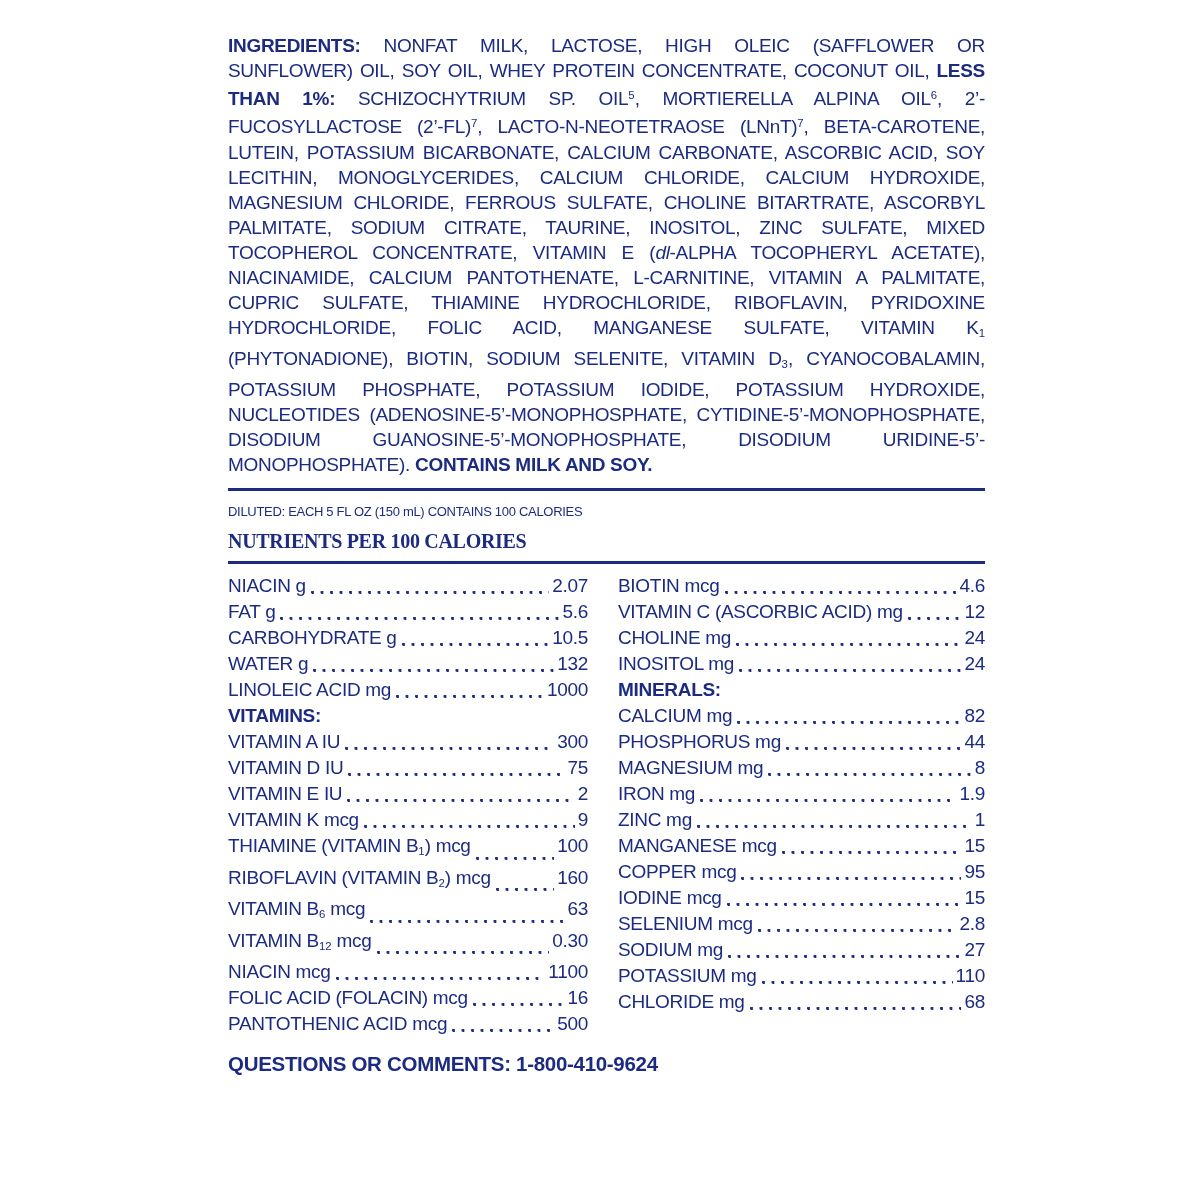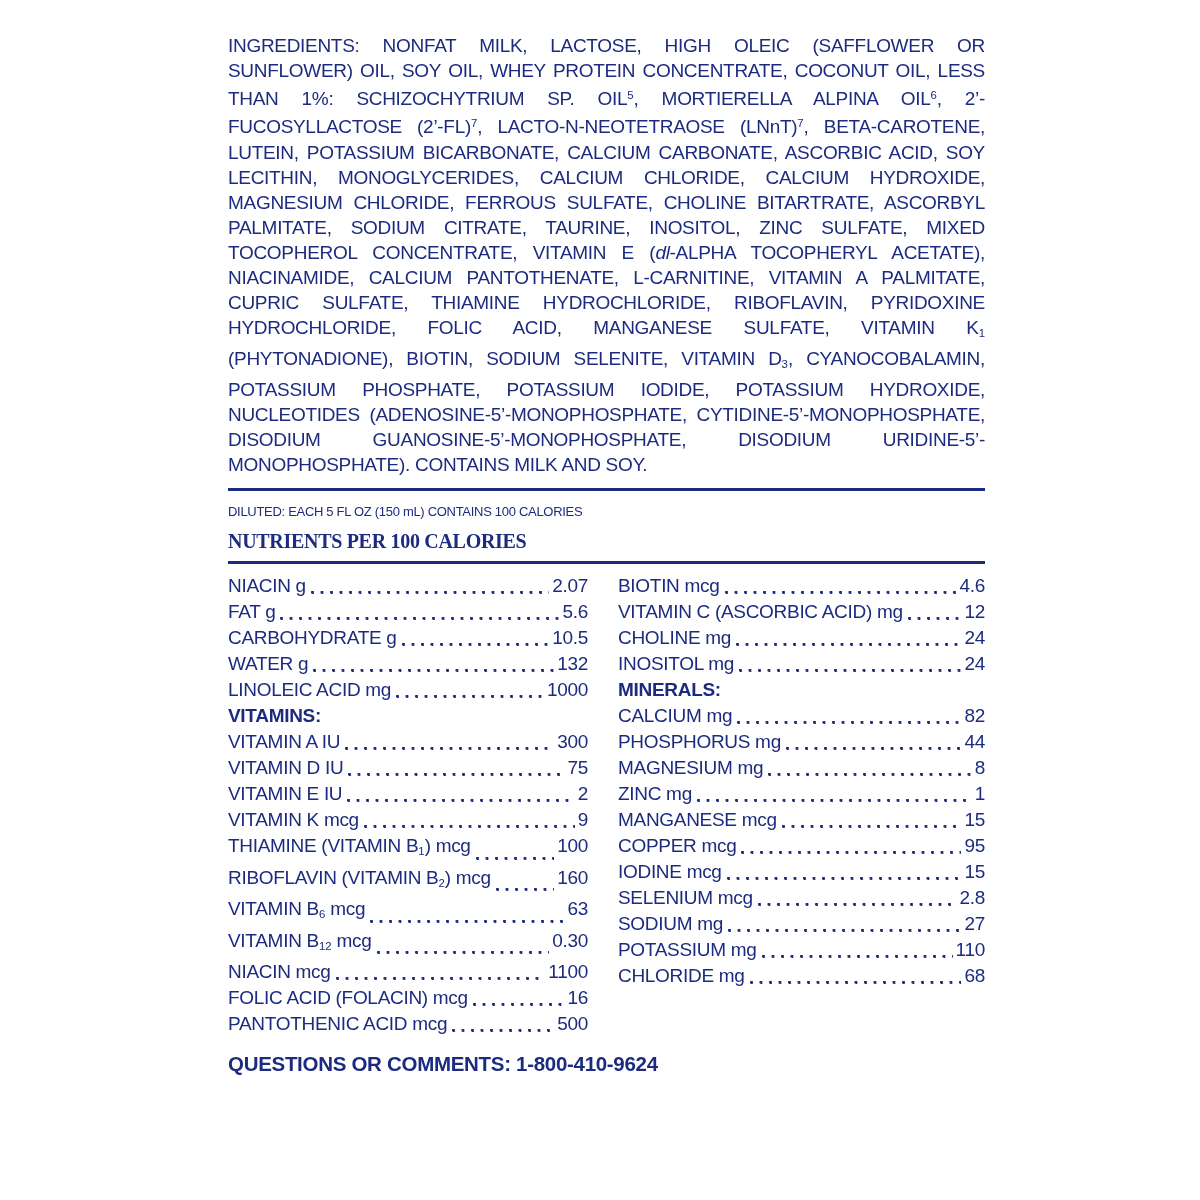--- a/index.html
+++ b/index.html
@@ -8,21 +8,21 @@
   body {
     width: 1200px; height: 1200px;
     position: relative; overflow: hidden;
     font-family: "Liberation Sans", "DejaVu Sans", sans-serif;
     color: var(--ink);
   }
   .content {
     position: absolute; left: 228px; top: 33px; width: 757px;
     letter-spacing: -0.3px;
   }
-  .b { font-weight: 400; }
+  .b { font-weight: 700; }
   .i { font-style: italic; }
   .sup { font-size: 0.6em; vertical-align: 0.55em; letter-spacing: 0; }
   .sub { font-size: 0.6em; vertical-align: -0.3em; letter-spacing: 0; }
 
   .ingredients {
     font-size: 19px; line-height: 25px;
     text-align: justify; text-justify: inter-word;
   }
 
   .rule {
@@ -193,20 +193,25 @@
           <span class="nlbl">PHOSPHORUS mg</span>
           <span class="nleader"></span>
           <span class="nval">44</span>
         </div>
         <div class="nrow">
           <span class="nlbl">MAGNESIUM mg</span>
           <span class="nleader"></span>
           <span class="nval">8</span>
         </div>
         <div class="nrow">
+          <span class="nlbl">IRON mg</span>
+          <span class="nleader"></span>
+          <span class="nval">1.9</span>
+        </div>
+        <div class="nrow">
           <span class="nlbl">ZINC mg</span>
           <span class="nleader"></span>
           <span class="nval">1</span>
         </div>
         <div class="nrow">
           <span class="nlbl">MANGANESE mcg</span>
           <span class="nleader"></span>
           <span class="nval">15</span>
         </div>
         <div class="nrow">

